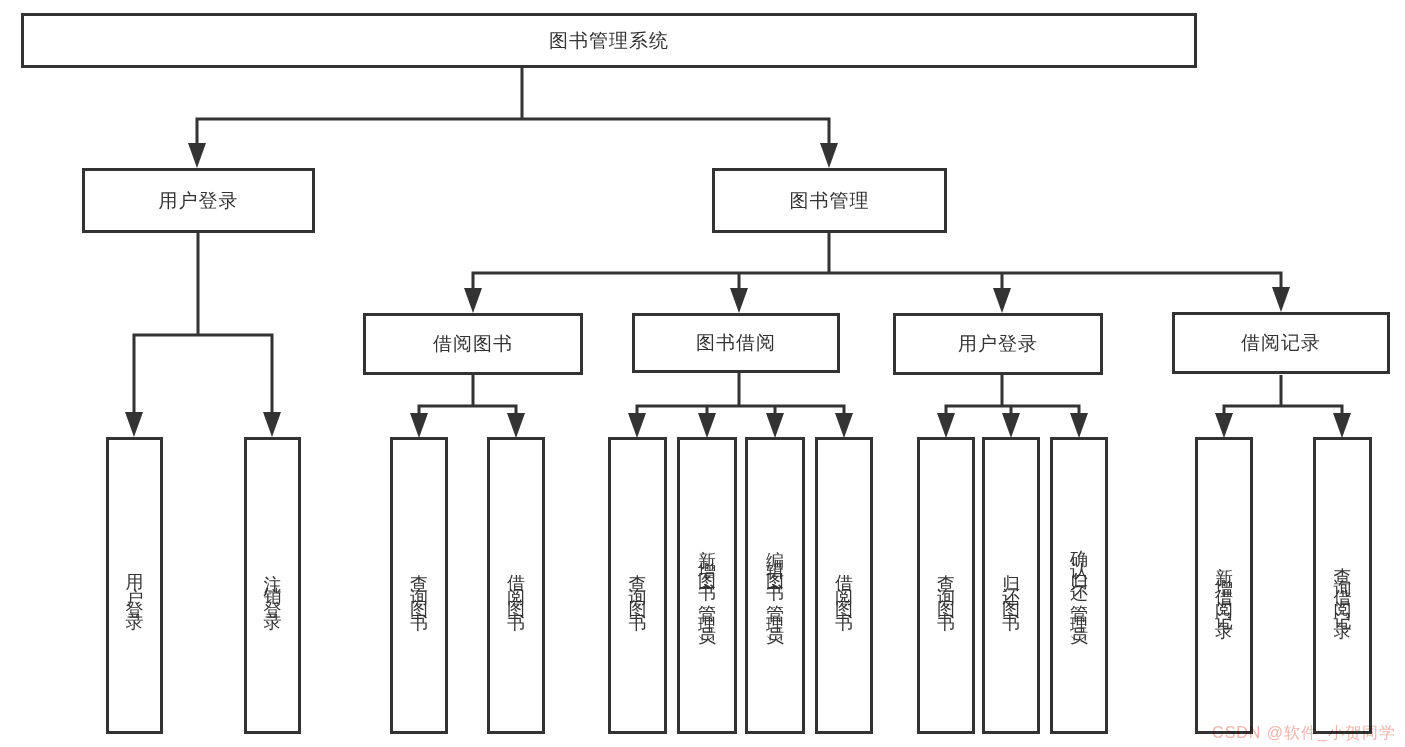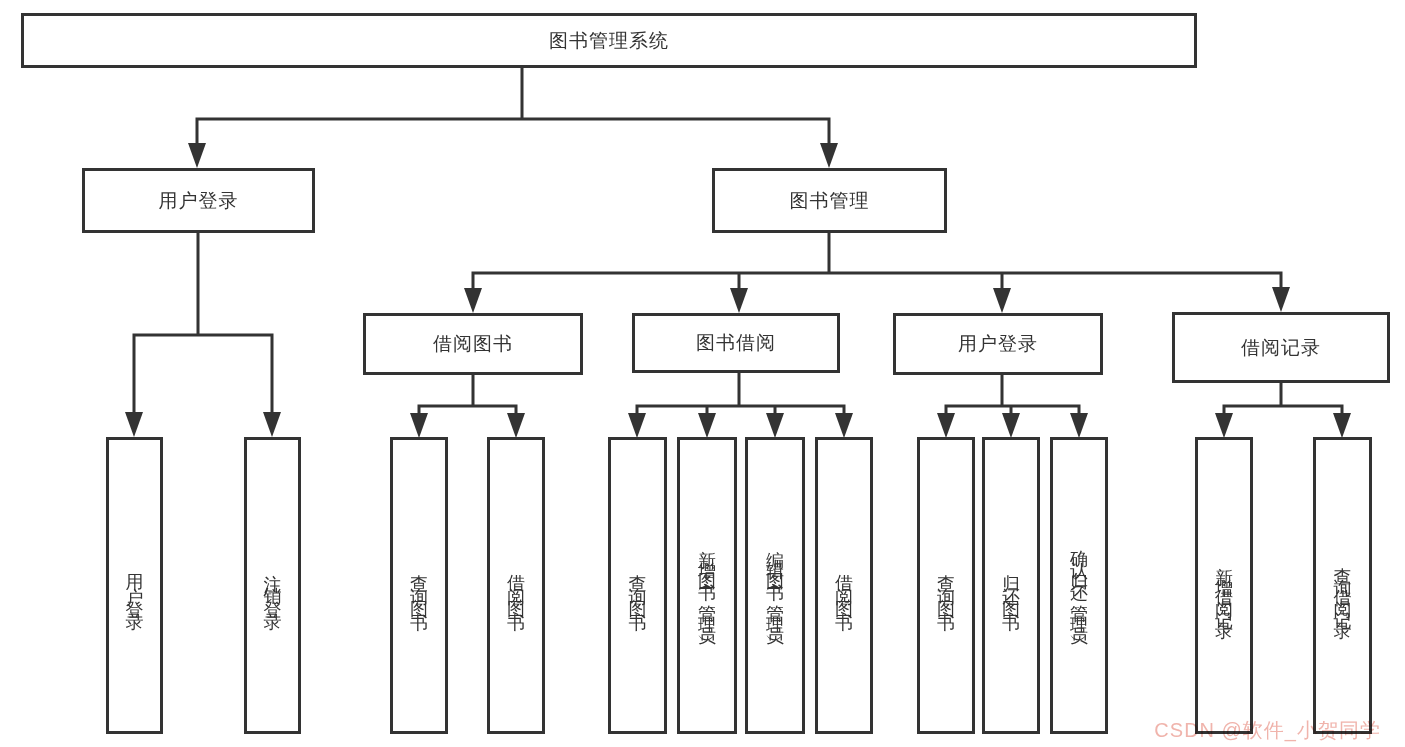--- a/index.html
+++ b/index.html
@@ -52,41 +52,41 @@
   .vtext.long {
     letter-spacing: 11px;
   }
   
   #n-root        { left: 21px;   top: 13px;  width: 1176px; height: 55px; }
   #n-user-login  { left: 82px;   top: 168px; width: 233px;  height: 65px; }
   #n-book-mgmt   { left: 712px;  top: 168px; width: 235px;  height: 65px; text-align: right; }
   #n-new-book    { left: 363px;  top: 313px; width: 220px;  height: 62px; }
   #n-borrow      { left: 632px;  top: 313px; width: 208px;  height: 60px; }
   #n-current     { left: 893px;  top: 313px; width: 210px;  height: 62px; }
-  #n-records     { left: 1172px; top: 312px; width: 218px;  height: 71px; }
+  #n-records     { left: 1172px; top: 312px; width: 218px;  height: 62px; }
 
   #lf-user-login     { left: 106px;  width: 57px; }
   #lf-logout         { left: 244px;  width: 57px; }
   #lf-query-1        { left: 390px;  width: 58px; }
   #lf-borrow-1       { left: 487px;  width: 58px; }
   #lf-query-2        { left: 608px;  width: 59px; }
   #lf-add-book       { left: 677px;  width: 60px; }
   #lf-edit-book      { left: 745px;  width: 60px; }
   #lf-borrow-2       { left: 815px;  width: 58px; }
   #lf-query-3        { left: 917px;  width: 58px; }
   #lf-return-book    { left: 982px;  width: 58px; }
   #lf-confirm-return { left: 1050px; width: 58px; }
   #lf-add-record     { left: 1195px; width: 58px; }
   #lf-query-record   { left: 1313px; width: 59px; }
 
   .watermark {
     position: absolute;
-    right: 24px;
+    right: 9px;
     bottom: 3px;
-    font-size: 20px;
+    font-size: 16px;
     letter-spacing: 1px;
     color: #f0b4ac;
     mix-blend-mode: multiply;
     z-index: 10;
   }
 </style>
 </head>
 <body>
 
 <div id="stage">

